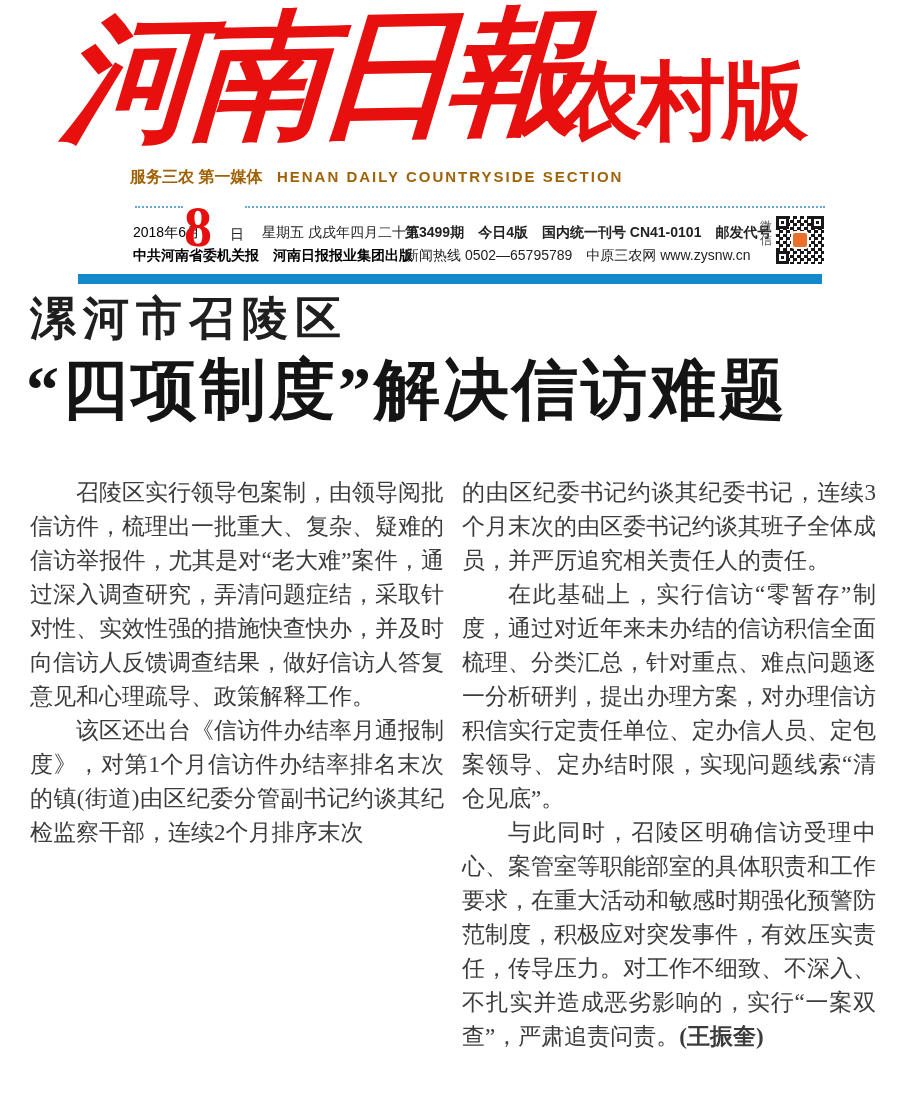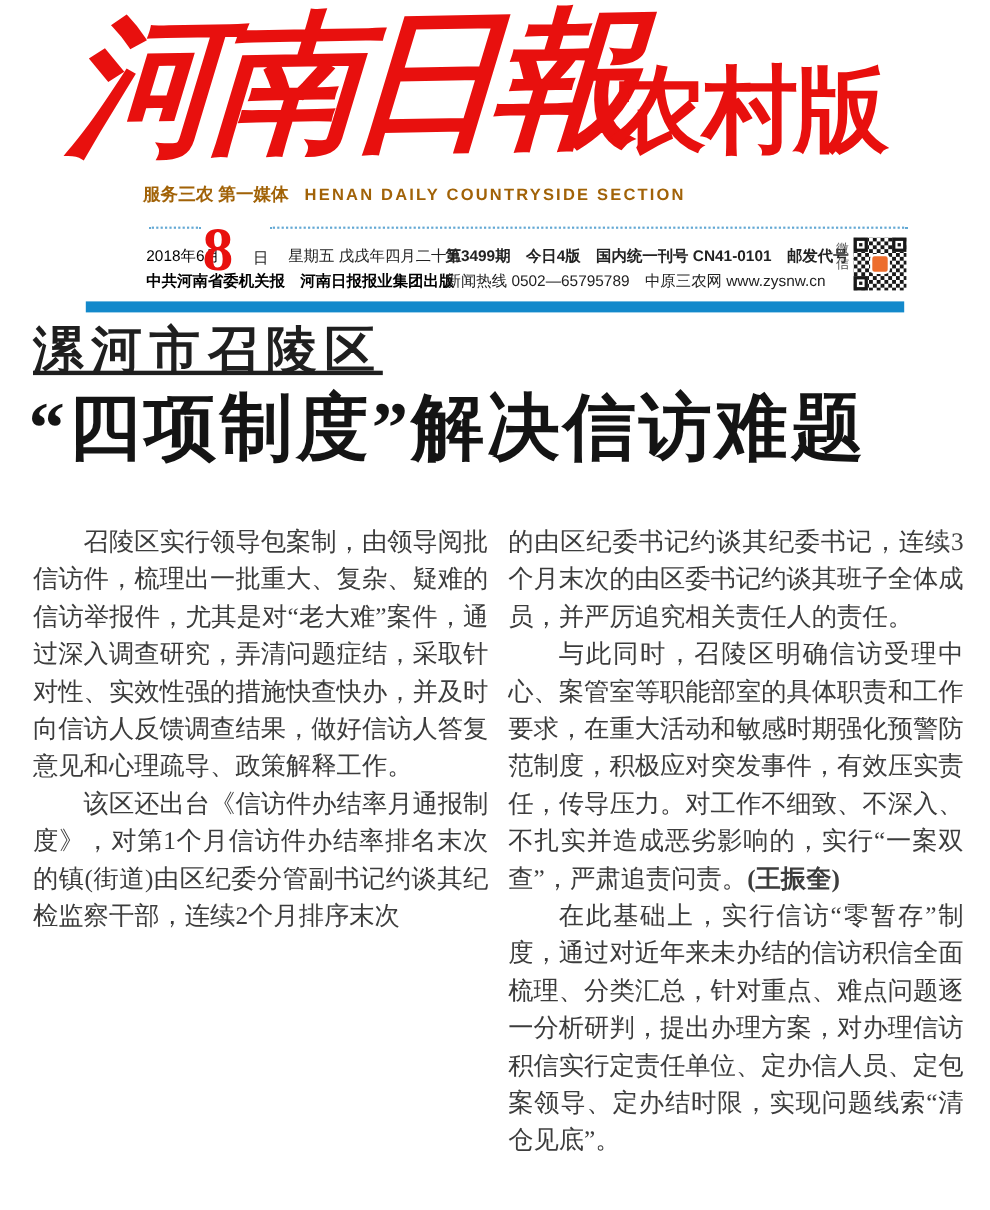--- a/index.html
+++ b/index.html
@@ -48,21 +48,21 @@
   .qr .finder::after{content:"";position:absolute;inset:2px;background:#181818;}
   .qr .f-tl{left:0;top:0;} .qr .f-tr{right:0;top:0;} .qr .f-bl{left:0;bottom:0;}
   .qr .center{position:absolute;left:15px;top:15px;width:18px;height:18px;
      background:#ed6d2d;border:2px solid #fff;border-radius:4px;box-sizing:border-box;}
 
   
   .bluebar{position:absolute;left:78px;top:274px;width:744px;height:10px;background:#1389cb;}
 
   
   .kicker{position:absolute;left:30px;top:292px;margin:0;font-size:46px;line-height:54px;
-     font-weight:600;letter-spacing:7px;color:#1f1f1f;white-space:nowrap;text-decoration:underline;}
+     font-weight:600;letter-spacing:7px;color:#1f1f1f;white-space:nowrap;}
   .headline{position:absolute;left:26px;top:348px;margin:0;font-size:66px;line-height:84px;
      font-weight:900;letter-spacing:3px;color:#141414;white-space:nowrap;}
 
   
   .col{position:absolute;top:476px;width:414px;font-size:23px;line-height:34px;
      color:#3c3c3c;text-align:justify;text-justify:inter-ideograph;}
   .col1{left:30px;}
   .col2{left:462px;}
   .para{margin:0;}
   .para.indent{text-indent:2em;}
@@ -110,18 +110,18 @@
     <h2 class="kicker">漯河市召陵区</h2>
     <h1 class="headline">“四项制度”解决信访难题</h1>
 
     <div class="col col1">
       <p class="para indent"><span>召陵区实行领导包案制，由领导阅批信访件，梳理出一批重大、复杂、疑难的信访举报件，尤其是对“老大难”案件，通过深入调查研究，弄清问题症结，采取针对性、实效性强的措施快查快办，并及时向信访人反馈调查结果，做好信访人答复意见和心理疏导、政策解释工作。</span></p>
       <p class="para indent"><span>该区还出台《信访件办结率月通报制度》，对第1个月信访件办结率排名末次的镇(街道)由区纪委分管副书记约谈其纪检监察干部，连续2个月排序末次</span></p>
     </div>
 
     <div class="col col2">
       <p class="para"><span>的由区纪委书记约谈其纪委书记，连续3个月末次的由区委书记约谈其班子全体成员，并严厉追究相关责任人的责任。</span></p>
+      <p class="para indent"><span>在此基础上，实行信访“零暂存”制度，通过对近年来未办结的信访积信全面梳理、分类汇总，针对重点、难点问题逐一分析研判，提出办理方案，对办理信访积信实行定责任单位、定办信人员、定包案领导、定办结时限，实现问题线索“清仓见底”。</span></p>
       <p class="para indent"><span>与此同时，召陵区明确信访受理中心、案管室等职能部室的具体职责和工作要求，在重大活动和敏感时期强化预警防范制度，积极应对突发事件，有效压实责任，传导压力。对工作不细致、不深入、不扎实并造成恶劣影响的，实行“一案双查”，严肃追责问责。</span><b class="byline">(王振奎)</b></p>
-      <p class="para indent"><span>在此基础上，实行信访“零暂存”制度，通过对近年来未办结的信访积信全面梳理、分类汇总，针对重点、难点问题逐一分析研判，提出办理方案，对办理信访积信实行定责任单位、定办信人员、定包案领导、定办结时限，实现问题线索“清仓见底”。</span></p>
     </div>
   </main>
 
 </div>
 
 </body></html>

